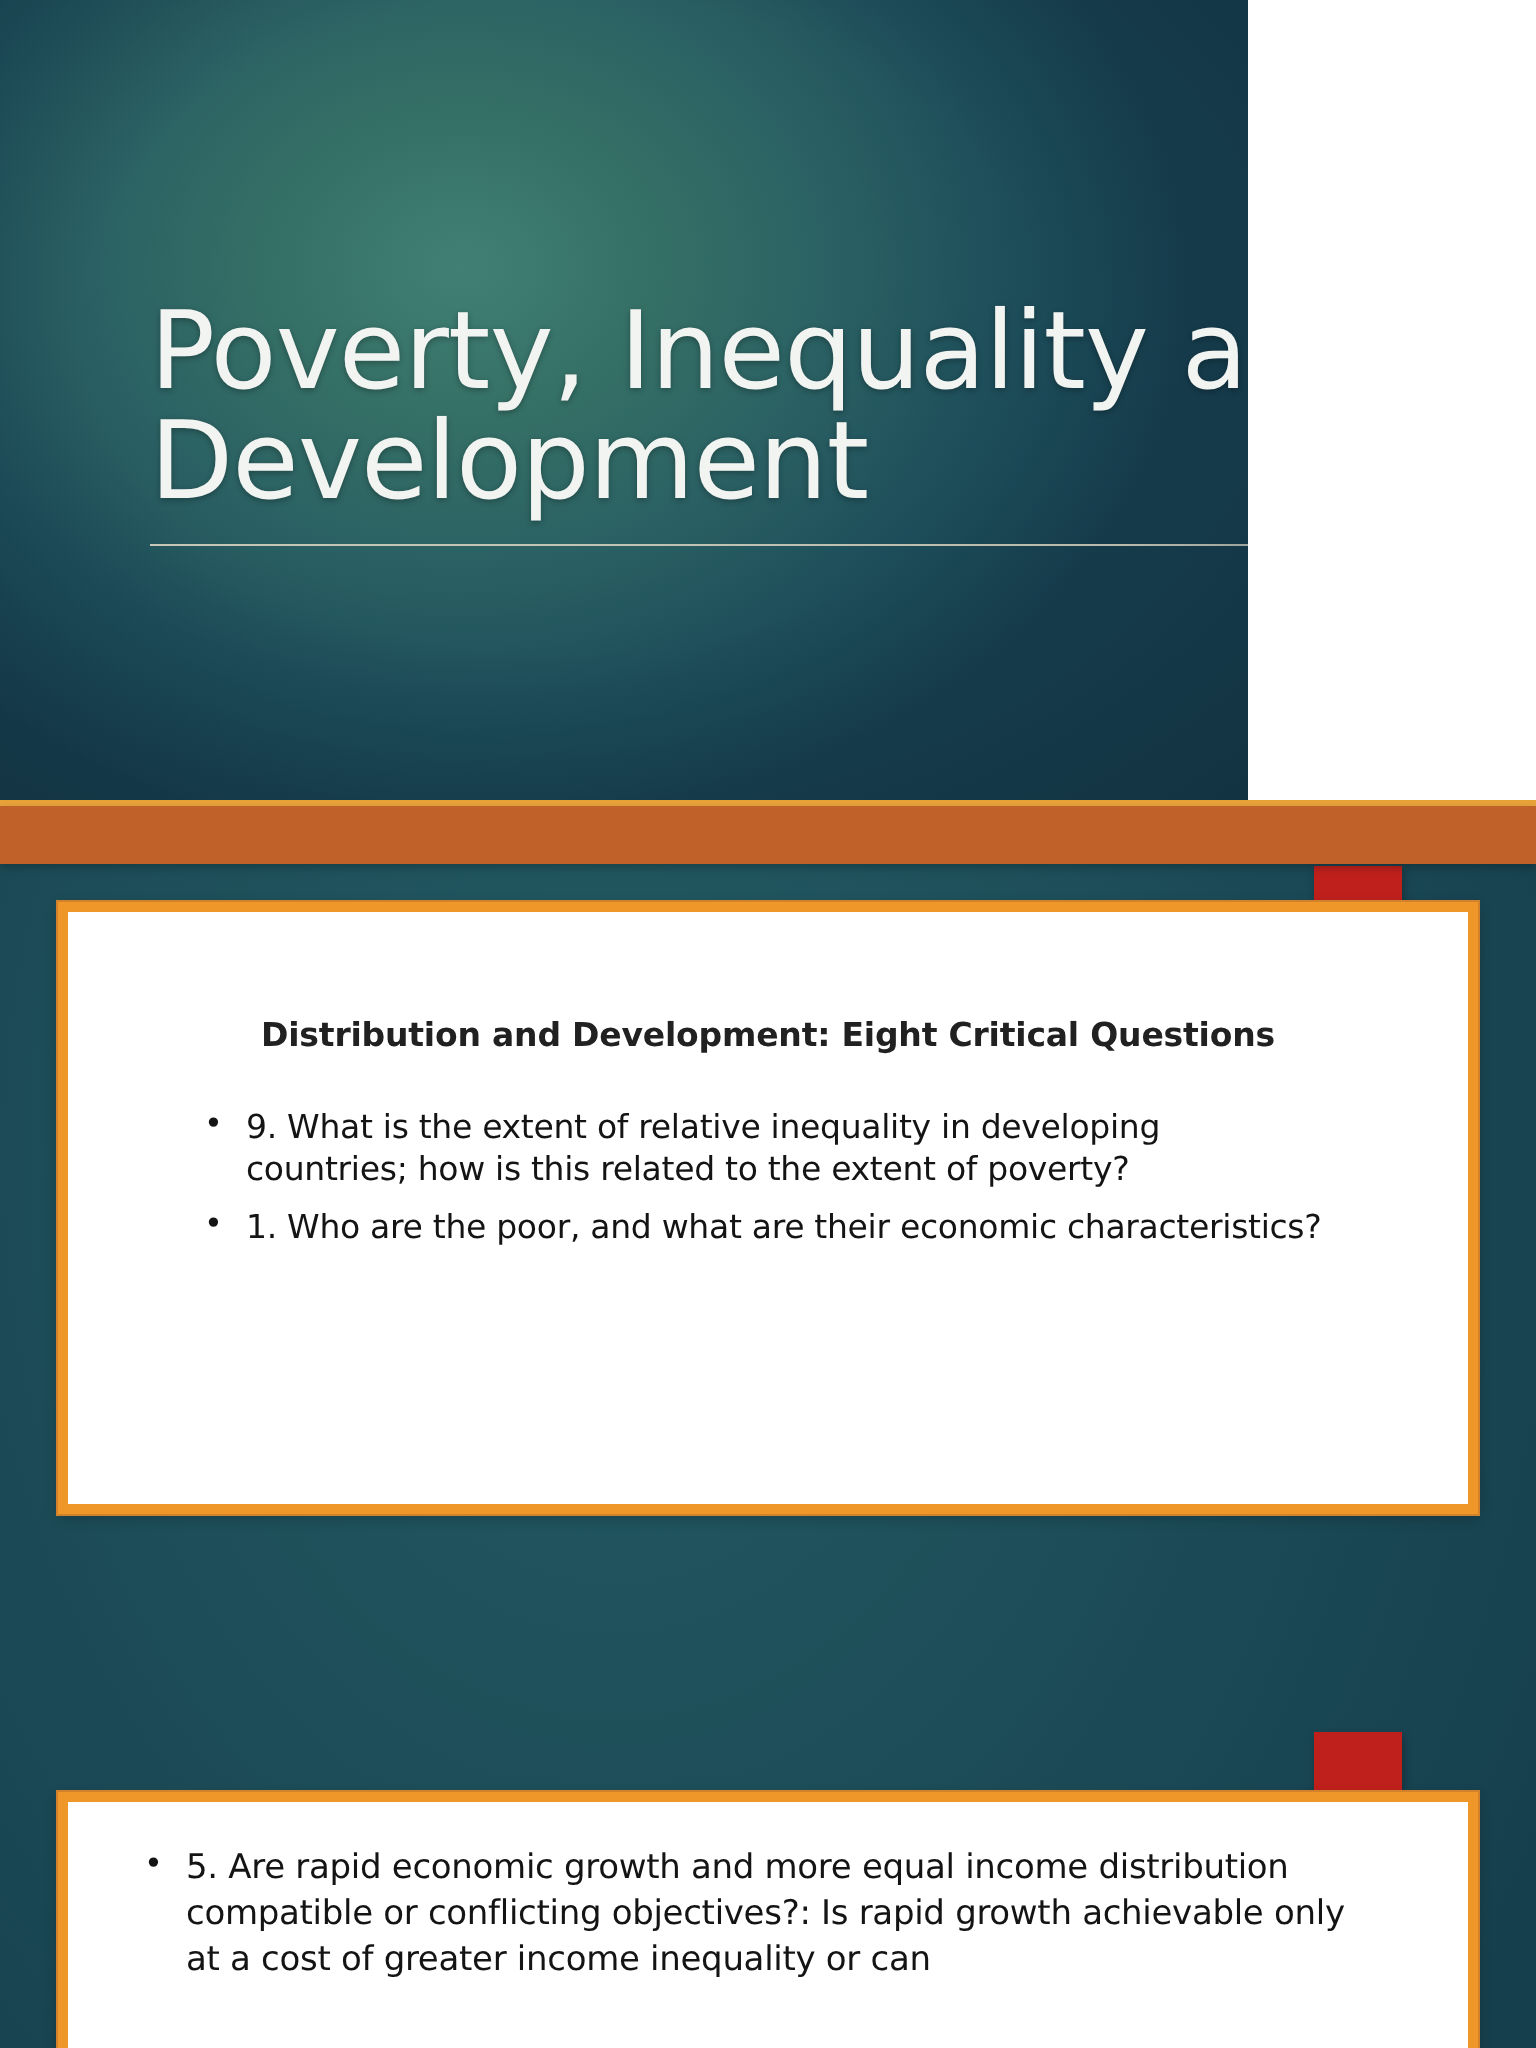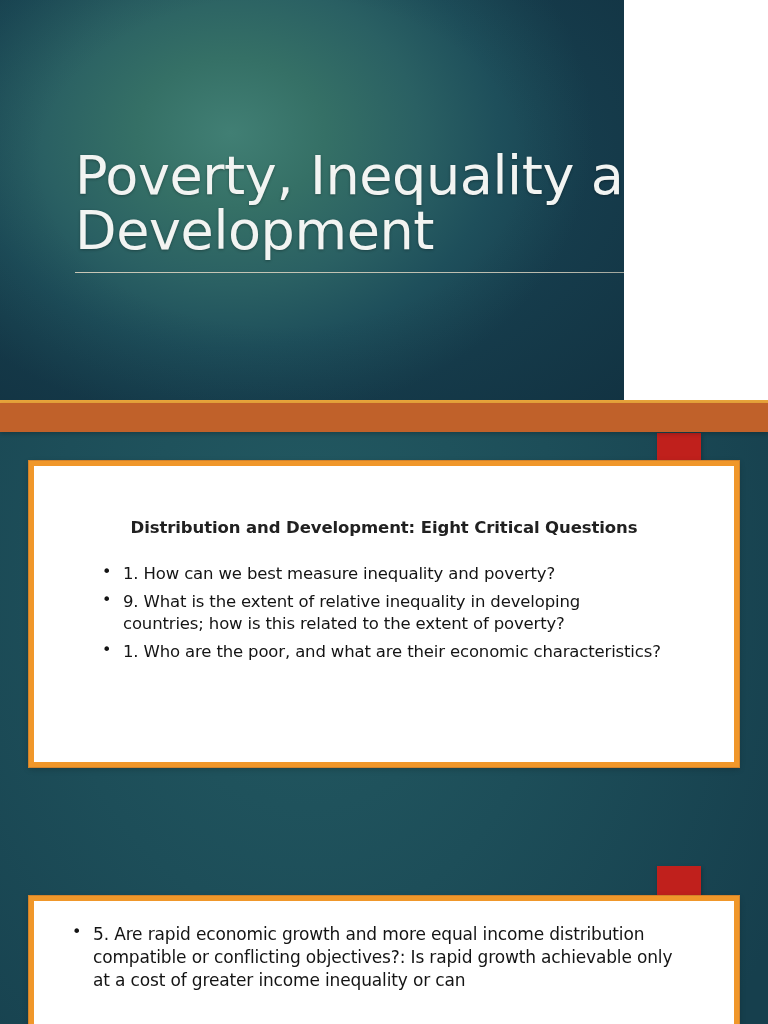--- a/index.html
+++ b/index.html
@@ -135,21 +135,21 @@
     position: absolute;
     left: 29px;
     width: 710px;
     background: #ffffff;
     border: 5px solid #f0972a;
     outline: 1px solid #d2822a;
     box-sizing: border-box;
     box-shadow: 0 2px 6px rgba(0,0,0,0.22);
     z-index: 3;
   }
-  .card.slide2 { top: 29px; height: 306px; }
+  .card.slide2 { top: 19px; height: 306px; }
   .card.slide3 { top: 464px; height: 200px; }
 
   .card-inner {
     padding: 0;
     height: 100%;
     box-sizing: border-box;
   }
 
   .slide-heading {
     margin: 0;
@@ -214,21 +214,20 @@
 
   <div class="lower">
 
     <div class="accent-red s2"></div>
     <div class="accent-red s3"></div>
 
     <section class="card slide2">
       <div class="card-inner">
         <h2 class="slide-heading">Distribution and Development: Eight Critical Questions</h2>
         <ul class="bullets set-a">
-          <li>1. How can we best measure inequality and poverty?</li>
           <li>9. What is the extent of relative inequality in developing countries; how is this related to the extent of poverty?</li>
           <li>1. Who are the poor, and what are their economic characteristics?</li>
         </ul>
       </div>
     </section>
 
     <section class="card slide3">
       <div class="card-inner">
         <ul class="bullets set-b">
           <li>5. Are rapid economic growth and more equal income distribution compatible or conflicting objectives?: Is rapid growth achievable only at a cost of greater income inequality or can</li>

